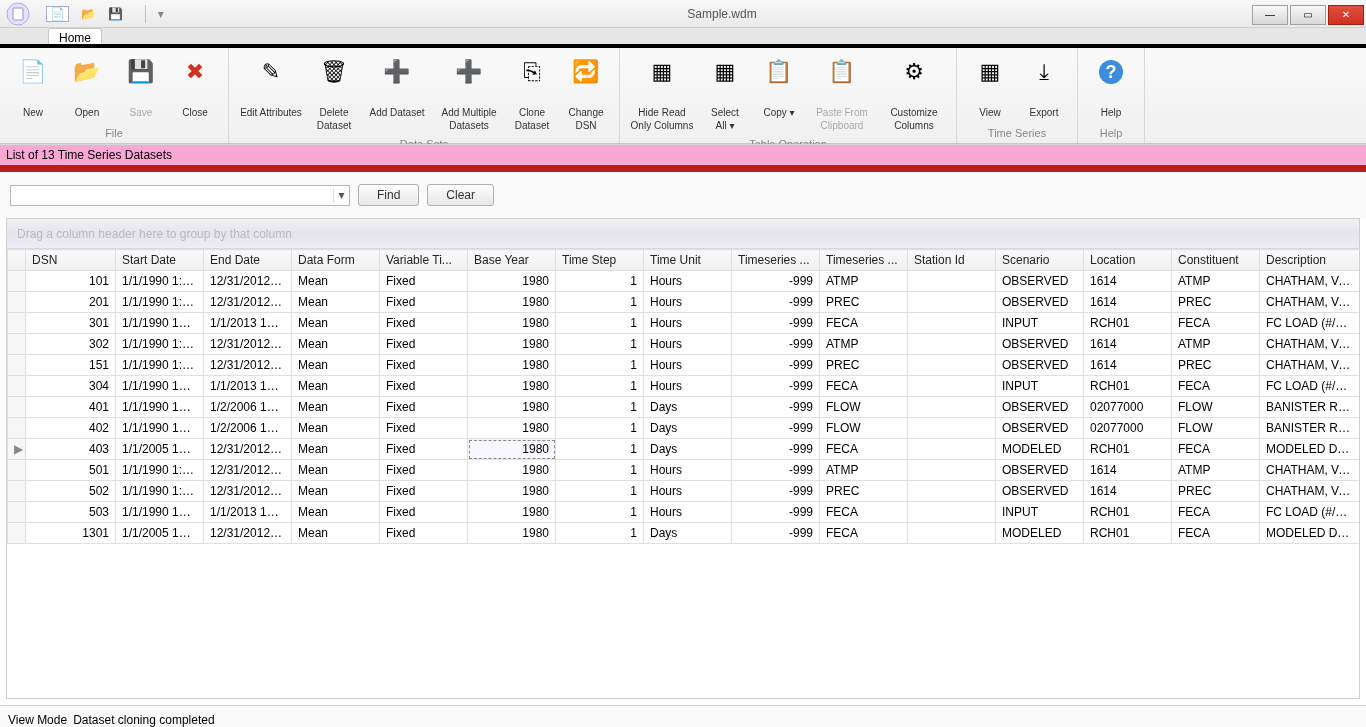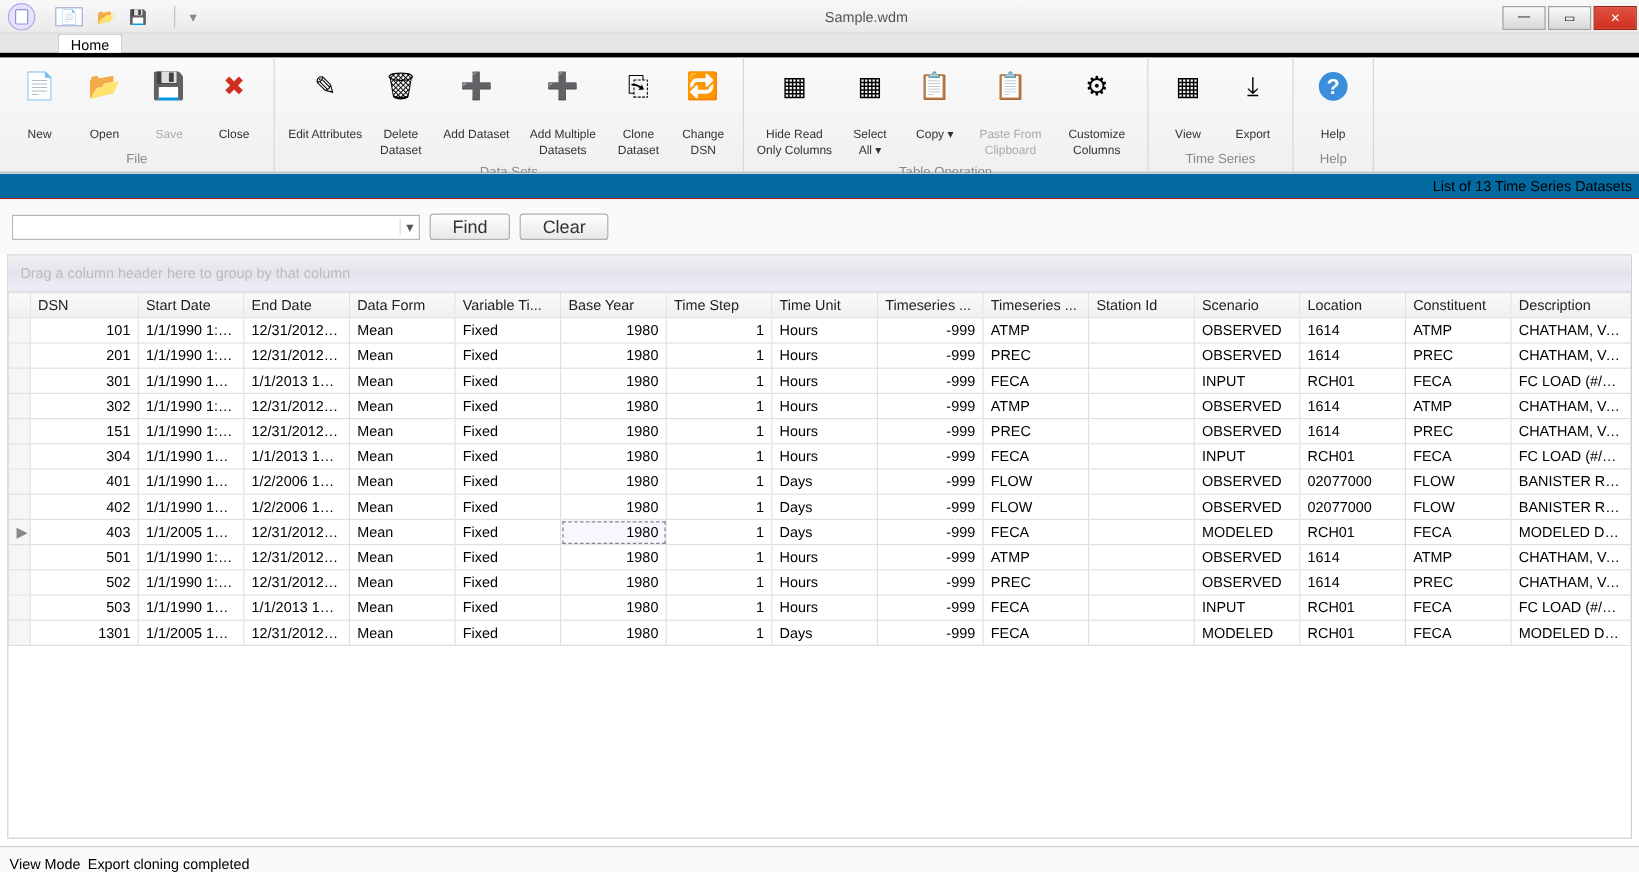--- a/index.html
+++ b/index.html
@@ -79,45 +79,44 @@
   width: 50px; padding:4px 2px; border-radius:3px;
   cursor:default; text-align:center;
 }
 .rbtn.wide { width: 68px; }
 .rbtn .ricon { width:32px; height:32px; margin-bottom:2px; display:flex; align-items:center; justify-content:center;}
 .rbtn .rlbl { font-size:10px; line-height:13px; color:#333;margin-top:16px; }
 .rbtn.disabled .rlbl { color:#aaa; }
 
 .listlabel {
   padding:3px 6px;
-  background:#0369a1;
+  background:#f9a8d4;
   border-top:1px solid #d8d8d8;
-  border-bottom:1px solid #b91c1c;
-  text-align:right;
+  border-bottom:7px solid #b91c1c;
 }
 .searchbar {
   padding:12px 10px;
   display:flex; gap:8px; align-items:center;
   background:#fafafa;
 }
 .searchbox {
   width:340px; height:21px;
   border:1px solid #b8b8b8;
   position:relative;
   background:#fff;
   display:flex; align-items:center;
 }
 .searchbox input { border:none; outline:none; flex:1; padding:0 6px; font-size:12px;}
 .searchbox .dd { width:16px; text-align:center; color:#555; border-left:1px solid #ddd;}
 .btn {
   height:22px; padding:0 18px;
   border:1px solid #b0b0b0;
   border-radius:3px;
   background:linear-gradient(#fdfdfd,#e8e8e8);
-  font-size:15px; color:#333;
+  font-size:12px; color:#333;
   display:flex; align-items:center;
 }
 
 .grouprow {
   height:30px;
   background:linear-gradient(#f0f0f4,#e4e4ec,#f0ecf8);
   color:#bbb;
   padding:0 10px;
   display:flex; align-items:center;
   border-bottom:1px solid #d8d8d8;
@@ -588,14 +587,14 @@
             <td>FECA</td>
             <td>MODELED DAIL...</td>
           </tr>
         </tbody>
       </table>
   </div>
 </div>
 
 <div class="statusbar">
   <span>View Mode</span>
-  <span>Export cloning completed</span>
+  <span>Dataset cloning completed</span>
 </div>
 
 </body></html>

